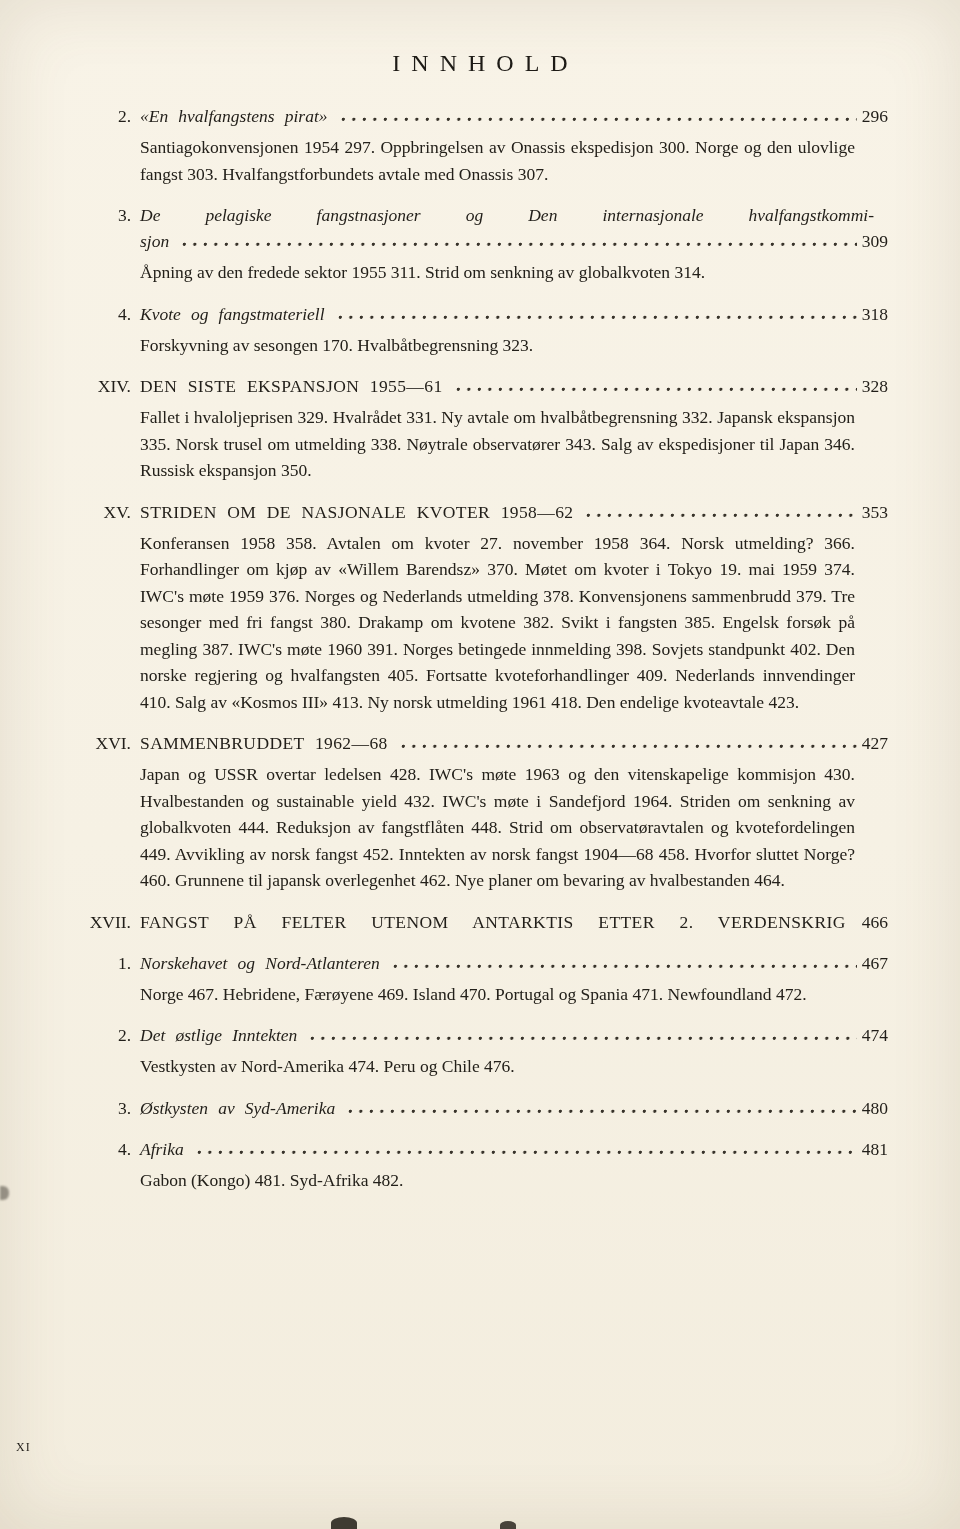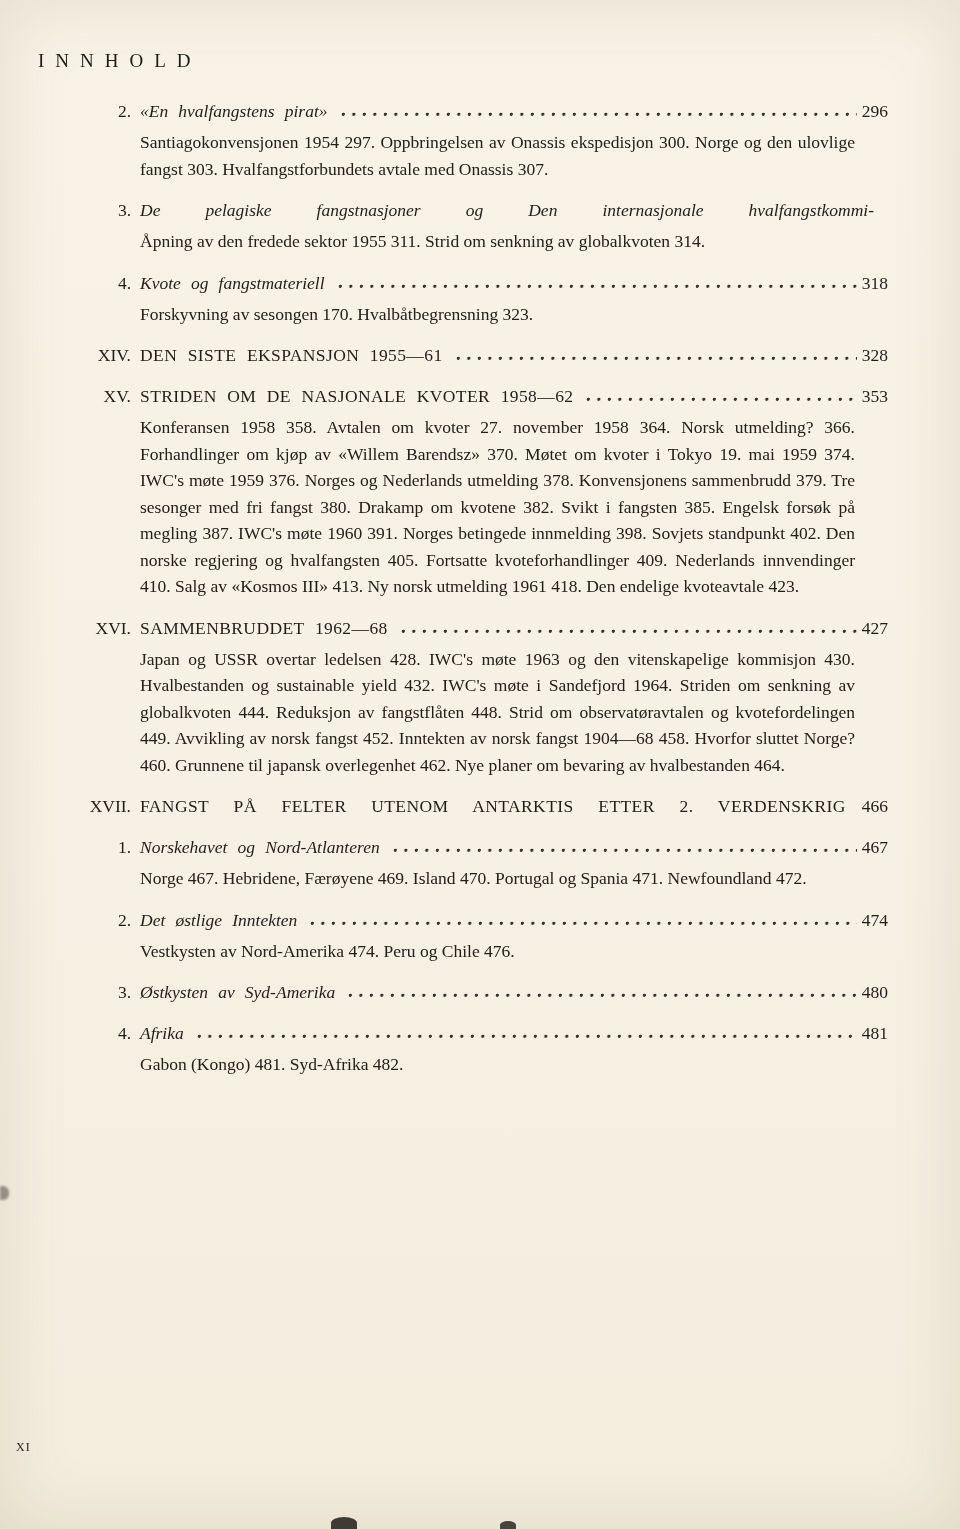--- a/index.html
+++ b/index.html
@@ -12,25 +12,25 @@
     position: relative;
     width: 960px;
     height: 1529px;
     background: linear-gradient(180deg, #f8f3e7 0%, #f6f1e4 55%, #f3edde 100%);
     color: #211e19;
     overflow: hidden;
     box-shadow: inset 0 0 70px rgba(110, 92, 55, 0.14);
   }
   .heading {
     padding-top: 50px;
-    font-size: 19px;
+    text-align: center;
+    font-size: 24px;
     letter-spacing: 11px;
     text-indent: 11px;
     color: #1e1b16;
-    margin-left: 27px;
   }
   .content {
     margin: 26px 72px 0 140px;
   }
   .entry { margin-bottom: 15px; }
   .entry.chapter { margin-top: 11px; }
   .entry-line {
     position: relative;
     display: flex;
     align-items: baseline;
@@ -108,40 +108,46 @@
         <span class="pagenum">296</span>
       </div>
       <p class="desc">Santiagokonvensjonen 1954 297. Oppbringelsen av Onassis ekspedisjon 300. Norge og den ulovlige fangst 303. Hvalfangstforbundets avtale med Onassis 307.</p>
     </div>
 
     <div class="entry">
       <div class="entry-line">
         <span class="label">3.</span>
         <span class="title italic justify-line">De pelagiske fangstnasjoner og Den internasjonale hvalfangstkommi-</span>
       </div>
+      <div class="entry-line">
+        <span class="title italic">sjon</span>
+        <span class="dots"></span>
+        <span class="pagenum">309</span>
+      </div>
       <p class="desc">Åpning av den fredede sektor 1955 311. Strid om senkning av globalkvoten 314.</p>
     </div>
 
     <div class="entry">
       <div class="entry-line">
         <span class="label">4.</span>
         <span class="title italic">Kvote og fangstmateriell</span>
         <span class="dots"></span>
         <span class="pagenum">318</span>
       </div>
       <p class="desc">Forskyvning av sesongen 170. Hvalbåtbegrensning 323.</p>
     </div>
 
     <div class="entry chapter">
       <div class="entry-line">
         <span class="label">XIV.</span>
         <span class="title caps">DEN SISTE EKSPANSJON 1955—61</span>
         <span class="dots"></span>
         <span class="pagenum">328</span>
       </div>
+      <p class="desc">Fallet i hvaloljeprisen 329. Hvalrådet 331. Ny avtale om hvalbåtbegrensning 332. Japansk ekspansjon 335. Norsk trusel om utmelding 338. Nøytrale observatører 343. Salg av ekspedisjoner til Japan 346. Russisk ekspansjon 350.</p>
     </div>
 
     <div class="entry chapter">
       <div class="entry-line">
         <span class="label">XV.</span>
         <span class="title caps">STRIDEN OM DE NASJONALE KVOTER 1958—62</span>
         <span class="dots"></span>
         <span class="pagenum">353</span>
       </div>
       <p class="desc">Konferansen 1958 358. Avtalen om kvoter 27. november 1958 364. Norsk utmelding? 366. Forhandlinger om kjøp av «Willem Barendsz» 370. Møtet om kvoter i Tokyo 19. mai 1959 374. IWC's møte 1959 376. Norges og Nederlands utmelding 378. Konvensjonens sammenbrudd 379. Tre sesonger med fri fangst 380. Drakamp om kvotene 382. Svikt i fangsten 385. Engelsk forsøk på megling 387. IWC's møte 1960 391. Norges betingede innmelding 398. Sovjets standpunkt 402. Den norske regjering og hvalfangsten 405. Fortsatte kvoteforhandlinger 409. Nederlands innvendinger 410. Salg av «Kosmos III» 413. Ny norsk utmelding 1961 418. Den endelige kvoteavtale 423.</p>

